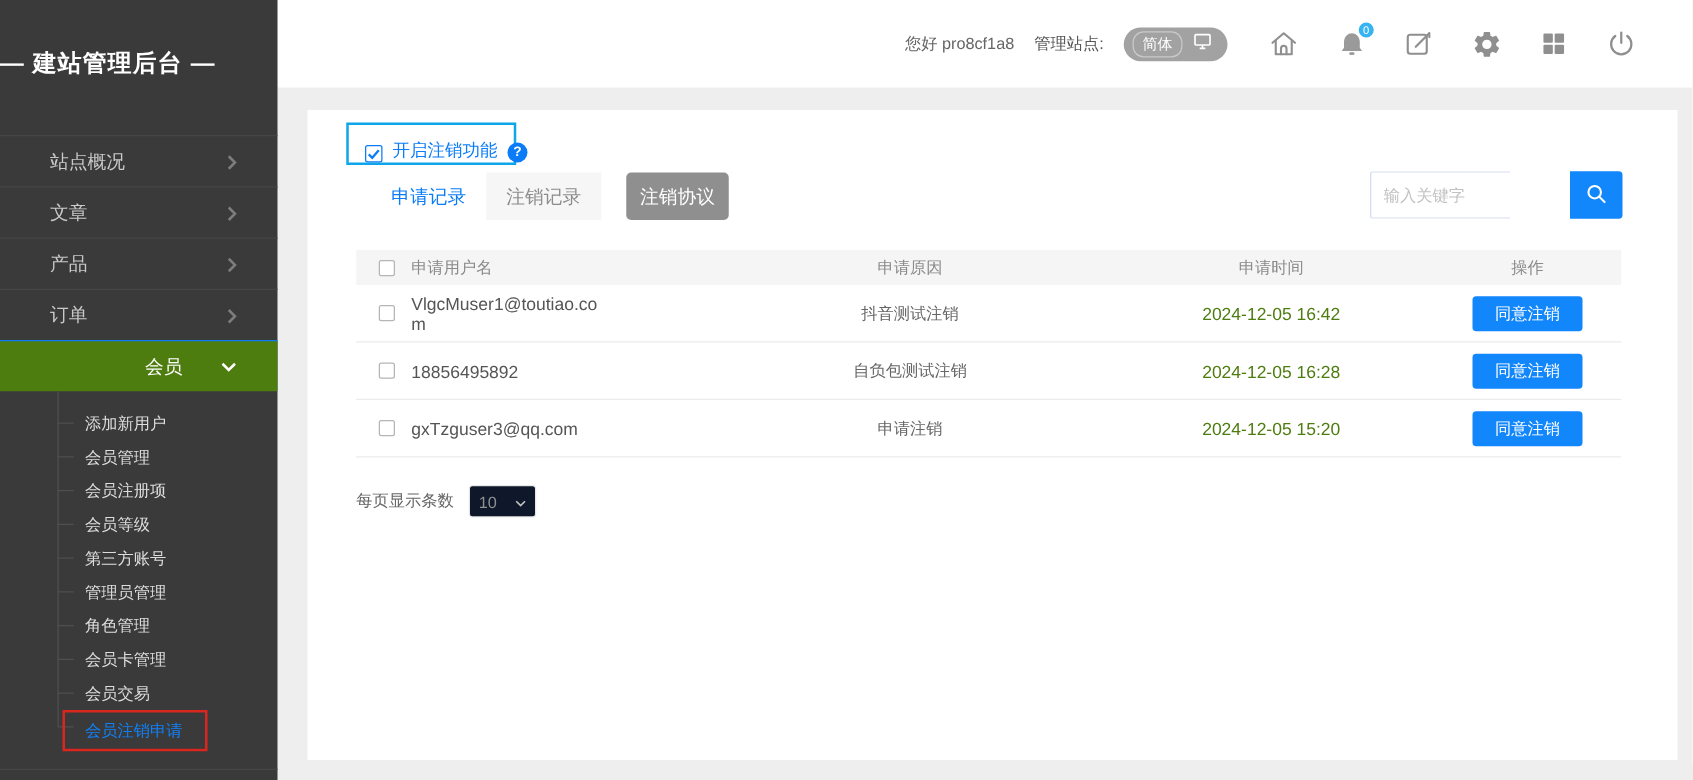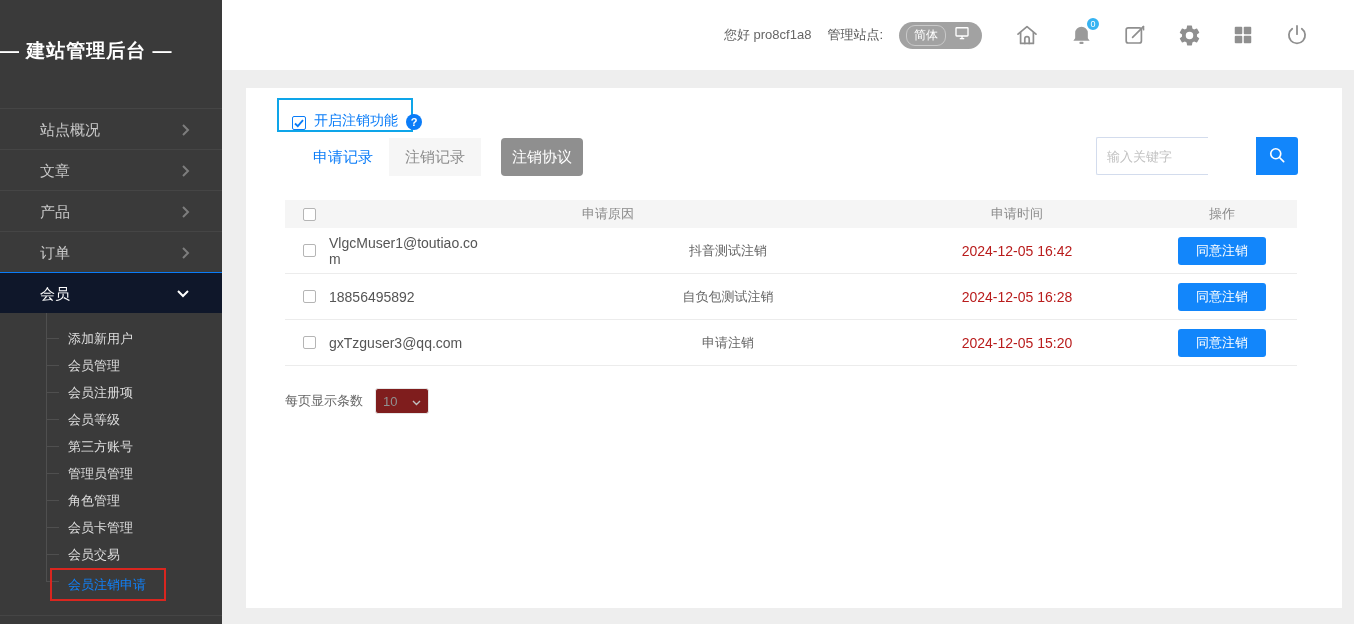--- a/index.html
+++ b/index.html
@@ -7,21 +7,21 @@
   body {
     font-family:"Liberation Sans","DejaVu Sans",sans-serif;
     background:#eeeeee; position:relative; color:#333;
   }
   
   .sidebar { position:absolute; left:0; top:0; width:222px; height:624px; background:#3a3a3a; z-index:5; }
   .sidebar-title { color:#ffffff; font-size:19px; font-weight:bold; padding-top:38px; letter-spacing:1px; }
   .menu { margin-top:44px; }
   .menu-item { position:relative; height:41px; line-height:41px; padding-left:40px; color:#c9c9c9; font-size:15px; border-top:1px solid #454545; cursor:pointer; }
   .menu-item .chev { position:absolute; right:32px; top:0; height:41px; display:flex; align-items:center; }
-  .menu-item.active { background:#0f172a; color:#ffffff; border-top-color:#0a7cf8; }
+  .menu-item.active { background:#4d7c0f; color:#ffffff; border-top-color:#0a7cf8;text-align:center; }
   .submenu { position:relative; padding:12px 0 8px; }
   .submenu::before { content:''; position:absolute; left:46px; top:0; bottom:28px; width:1px; background:#4f4f4f; }
   .submenu-item { position:relative; height:27px; line-height:27px; padding-left:68px; color:#dedede; font-size:13px; cursor:pointer; }
   .submenu-item::before { content:''; position:absolute; left:46px; top:13px; width:13px; height:1px; background:#4f4f4f; }
   .submenu-item.current { color:#1080f8; height:33px; line-height:33px; }
   .annotation-box { position:absolute; left:50px; top:0px; width:116px; height:33px; border:2px solid #d9261f; pointer-events:none; }
   .menu-item.cutoff { margin-top:6px; }
   
   .header { position:absolute; left:222px; top:0; width:1132px; height:70px; background:#ffffff; display:flex; align-items:center; justify-content:flex-end; padding-right:44px; z-index:2; }
   .greeting { color:#666; font-size:13px; margin-right:16px; }
@@ -47,29 +47,29 @@
   .search-btn { width:42px; height:38px; background:#1286fb; border:none; border-radius:0 3px 3px 0; display:flex; align-items:center; justify-content:center; cursor:pointer; }
   
   .table { position:absolute; left:39px; top:112px; width:1012px; }
   .thead { height:28px; background:#f5f5f5; display:flex; align-items:center; color:#8a8a8a; font-size:13px; }
   .trow { min-height:46px; display:flex; align-items:center; border-bottom:1px solid #ececec; }
   .col-check { width:44px; padding-left:18px; display:flex; align-items:center; }
   .checkbox-off { width:13px; height:13px; border:1px solid #b5b5b5; border-radius:2px; background:#fff; cursor:pointer; }
   .col-user { width:240px; color:#555; font-size:14px; }
   .col-user .wrap { display:inline-block; max-width:150px; word-break:break-all; line-height:16px; }
   .col-reason { flex:1; text-align:center; color:#666; font-size:13px; }
-  .col-time { width:260px; text-align:center; color:#b91c1c; font-size:14px; }
+  .col-time { width:260px; text-align:center; color:#4d7c0f; font-size:14px; }
   .col-op { width:150px; display:flex; justify-content:center; }
   .thead .col-user, .thead .col-reason, .thead .col-time { color:#8a8a8a; font-size:13px; }
   .thead .col-op { color:#8a8a8a; font-size:13px; }
   .agree-btn { width:88px; height:28px; background:#1286fb; color:#fff; border:none; border-radius:3px; font-size:13px; cursor:pointer; font-family:inherit; }
   
   .pagination { position:absolute; left:39px; top:300px; display:flex; align-items:center; gap:12px; }
   .page-label { color:#666; font-size:13px; }
-  .page-size { height:26px; min-width:40px; background:#7f1d1d; border:1px solid #e7e7e7; border-radius:3px; display:flex; align-items:center; justify-content:space-between; gap:15px; padding:0 7px; color:#909090; font-size:13px; cursor:pointer; }
+  .page-size { height:26px; min-width:40px; background:#0f172a; border:1px solid #e7e7e7; border-radius:3px; display:flex; align-items:center; justify-content:space-between; gap:15px; padding:0 7px; color:#909090; font-size:13px; cursor:pointer; }
 </style>
 </head>
 <body>
 
 <div class="sidebar">
   <div class="sidebar-title">— 建站管理后台 —</div>
   <div class="menu">
     <div class="menu-item">
       <span>站点概况</span>
       <span class="chev">
@@ -217,20 +217,21 @@
           </svg>
       </span>
     </button>
   </div>
 
   <div class="table">
     <div class="thead">
       <div class="col-check">
           <span class="checkbox-off"></span>
         </div>
+      <div class="col-user">申请用户名</div>
       <div class="col-reason">申请原因</div>
       <div class="col-time">申请时间</div>
       <div class="col-op">操作</div>
     </div>
 
     <div class="trow">
       <div class="col-check">
           <span class="checkbox-off"></span>
         </div>
       <div class="col-user"><span class="wrap">VlgcMuser1@toutiao.com</span></div>

